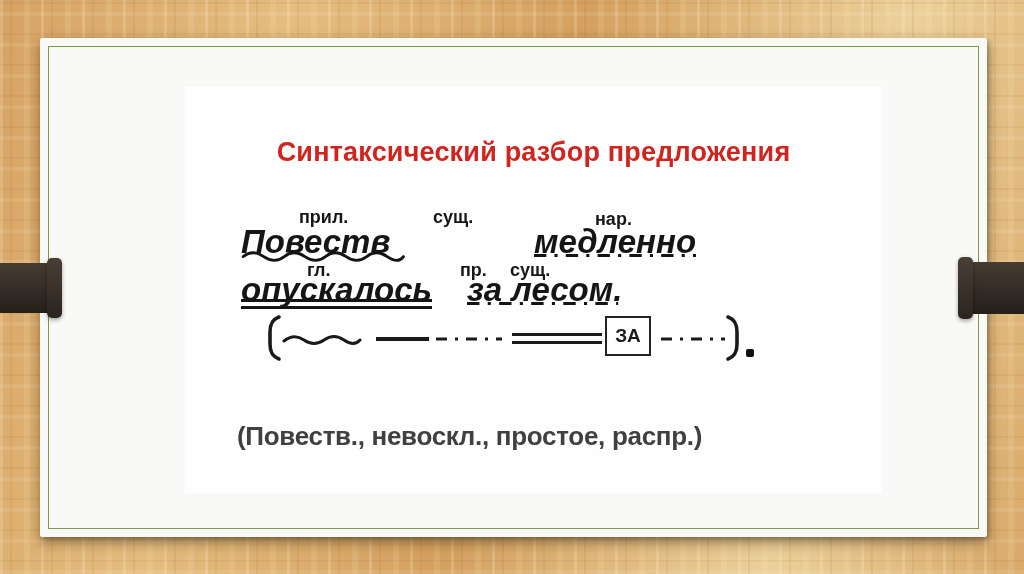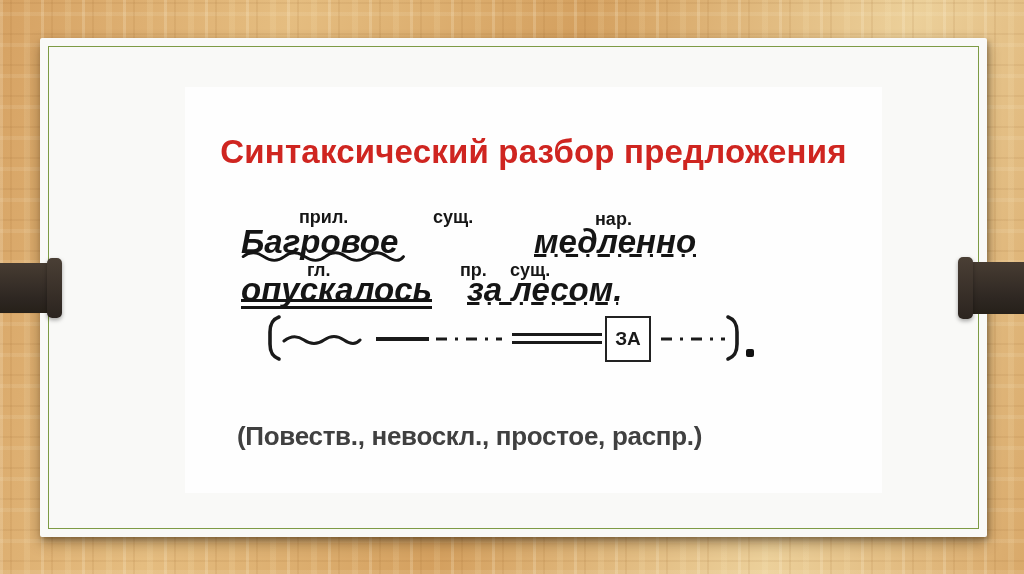--- a/index.html
+++ b/index.html
@@ -20,42 +20,42 @@
   .slide-border{
     position:absolute; left:8px; top:8px; right:8px; bottom:8px;
     border:1.5px solid #7d9b44; pointer-events:none;
   }
   .panel{
     position:absolute; left:145px; top:49px; width:697px; height:406px;
     background:#fefefe; color:#161616;
   }
   .title{
     position:absolute; left:0; right:0; top:48px; text-align:center;
-    font-weight:700; font-size:33px; line-height:34px; letter-spacing:0.2px;
+    font-weight:700; font-size:27px; line-height:34px; letter-spacing:0.2px;
   }
   .pos-label{
     position:absolute; font-weight:700; font-size:18px; line-height:18px; white-space:nowrap;
   }
   .word{
     position:absolute; font-style:italic; font-weight:700; font-size:33px; line-height:33px;
     color:#151515; white-space:nowrap;
   }
   .wtext{display:block; white-space:nowrap;}
   .u-wavy{display:block; width:100%; height:13px; margin-top:-9px;}
   .u-solid{display:block; width:98%; height:3.2px; background:#141414; margin-top:-4px;}
   .u-dashdot{display:block; width:100%; height:5px; margin-top:-5px;}
   .u-double{display:block; width:100%; height:10px; margin-top:-7px;
     border-top:3.2px solid #141414; border-bottom:3.2px solid #141414; box-sizing:border-box;}
   
   .sch{position:absolute;}
   .sch-solid{left:191px; top:250px; width:53px; height:4px; background:#1a1a1a;}
   .sch-double{left:327px; top:246px; width:90px; height:11px;
     border-top:3px solid #1a1a1a; border-bottom:3px solid #1a1a1a; box-sizing:border-box;}
   .sch-box{
-    left:420px; top:229px; width:46px; height:46px; border:2px solid #222;
+    left:420px; top:229px; width:46px; height:40px; border:2px solid #222;
     display:flex; align-items:center; justify-content:center; box-sizing:border-box;
     font-weight:700; font-size:19px; color:#1a1a1a; background:#fff;
   }
   .sch-dot{left:561px; top:262px; width:8px; height:8px; background:#111; border-radius:2px;}
   .conclusion{
     position:absolute; left:52px; top:298px; font-weight:700; font-size:26px;
     letter-spacing:-0.3px; color:#404040; white-space:nowrap;margin-top:36px;
   }
   
   .clamp{position:absolute; background:linear-gradient(#473c32, #2e2722 70%, #262019);}
@@ -77,21 +77,21 @@
 
     <div class="panel">
 
       <div class="title" style="color:#cf2520;">Синтаксический разбор предложения</div>
 
       <span class="pos-label" style="left:114px; top:121px;">прил.</span>
       <span class="pos-label" style="left:248px; top:121px;">сущ.</span>
       <span class="pos-label" style="left:410px; top:123px;">нар.</span>
 
       <div class="word" style="left:56px; top:138px;">
-        <span class="wtext">Багровое</span>
+        <span class="wtext">Повеств</span>
         <svg class="u-wavy" viewBox="0 0 152 12" preserveAspectRatio="none">
           <path d="M2,7 Q11,0 21,7 T40,7 T59,7 T78,7 T97,7 T116,7 T135,7 T150,7" fill="none" stroke="#141414" stroke-width="2.6" stroke-linecap="round"></path>
         </svg>
       </div>
       <div class="word" style="left:349px; top:138px;">
         <span class="wtext">медленно</span>
         <svg class="u-dashdot" viewBox="0 0 158 5" preserveAspectRatio="none">
           <line x1="0" y1="2.5" x2="158" y2="2.5" stroke="#141414" stroke-width="2.8" stroke-dasharray="12 8 3 8"></line>
         </svg>
       </div>

